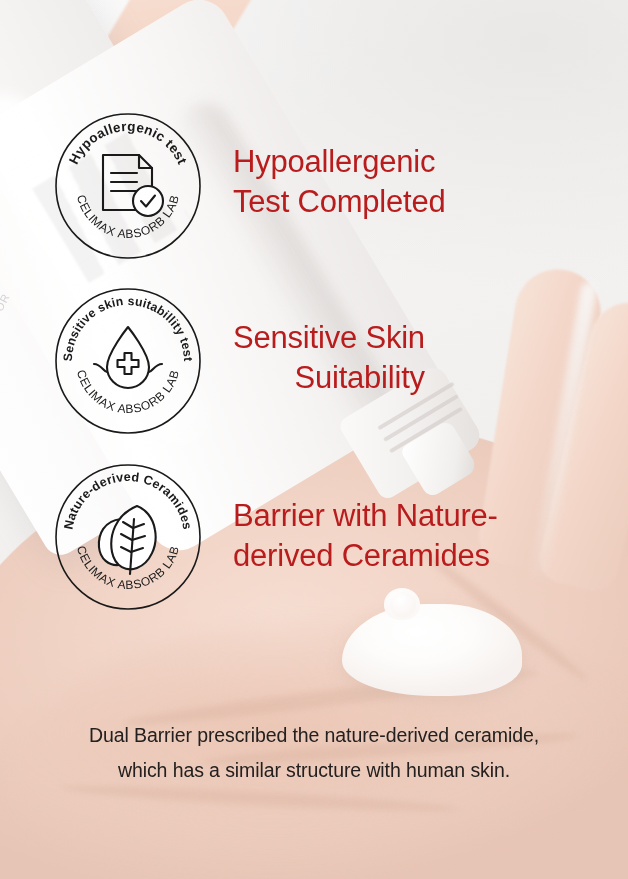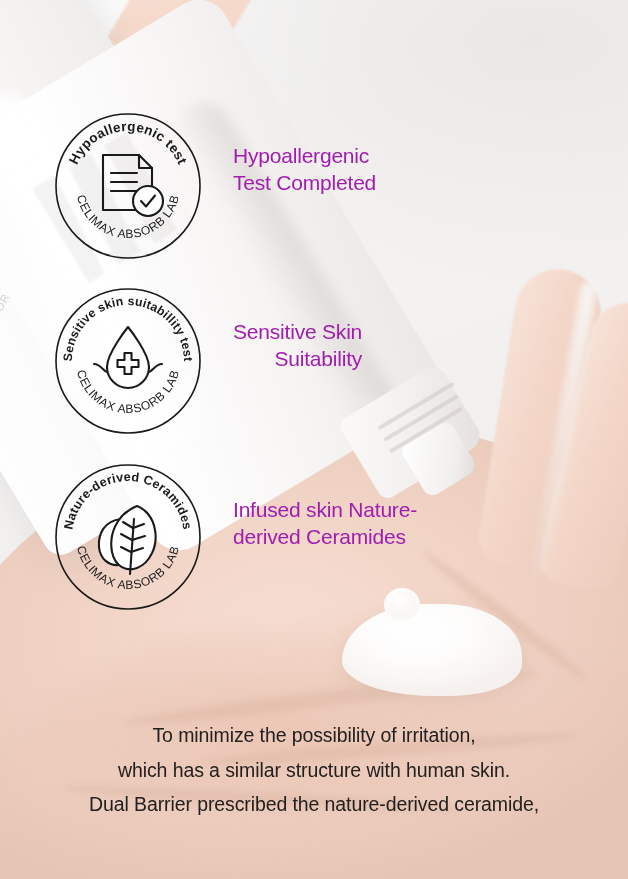--- a/index.html
+++ b/index.html
@@ -230,22 +230,22 @@
   }
   .badge-1 { left: 49px; top: 107px; }
   .badge-2 { left: 49px; top: 282px; }
   .badge-3 { left: 49px; top: 458px; }
   .badge svg { display: block; width: 158px; height: 158px; }
 
   
   .headline {
     position: absolute;
     left: 233px;
-    color: #a21caf;
-    font-size: 21px;
+    color: #b91c1c;
+    font-size: 31px;
     line-height: 1.30;
     font-weight: 400;
     letter-spacing: -0.2px;
     white-space: pre-line;
   }
   .headline-1 { top: 142px; }
   .headline-2 { top: 318px; text-align: right; }
   .headline-3 { top: 496px; width: 370px; }
 
   
@@ -376,22 +376,21 @@
         <path d="M 82,94 L 72,89"></path>
         <path d="M 82,94 L 94,90"></path>
       </g>
     </svg>
   </div>
 
   <div class="headline headline-1">Hypoallergenic
 Test Completed</div>
   <div class="headline headline-2">Sensitive Skin
 Suitability</div>
-  <div class="headline headline-3">Infused skin Nature-
+  <div class="headline headline-3">Barrier with Nature-
 derived Ceramides</div>
 
   <div class="caption">
-    <div>To minimize the possibility of irritation,</div>
+    <div>Dual Barrier prescribed the nature-derived ceramide,</div>
     <div>which has a similar structure with human skin.</div>
-    <div>Dual Barrier prescribed the nature-derived ceramide,</div>
   </div>
 
 </div>
 
 </body></html>

